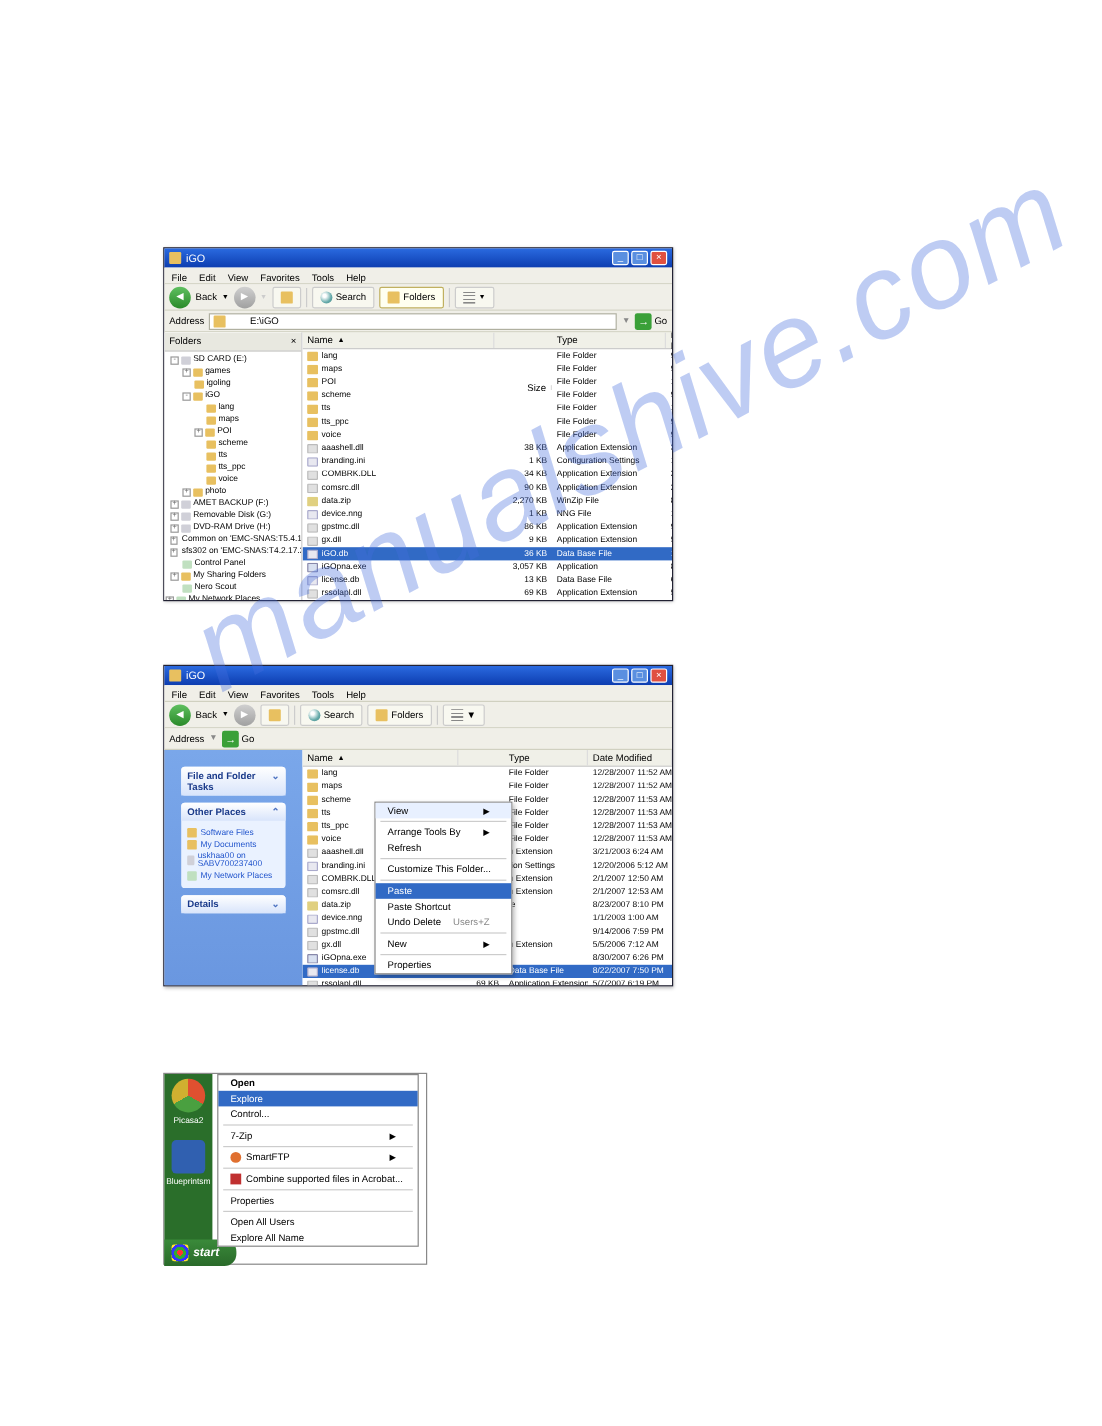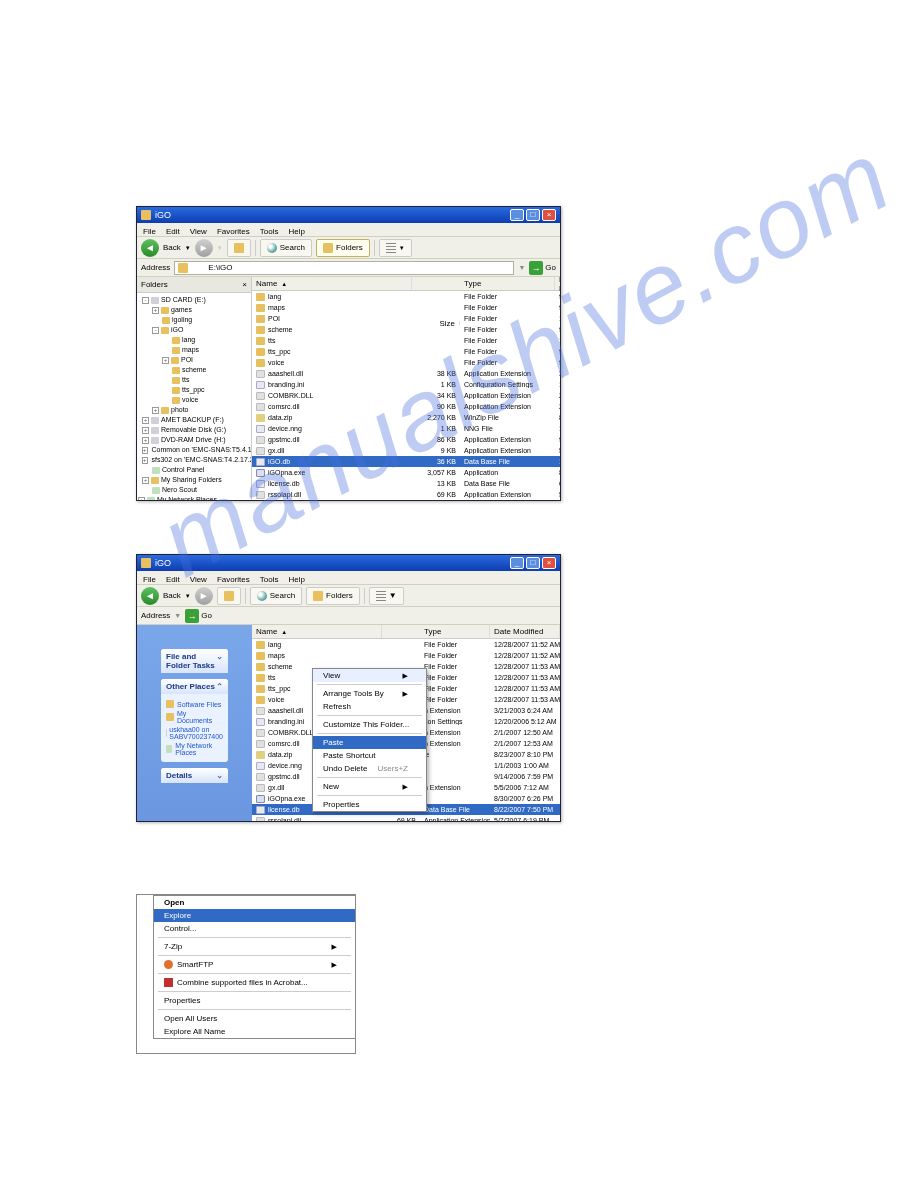--- a/index.html
+++ b/index.html
@@ -71,21 +71,21 @@
   .rc.date { flex: 1; }
   .fico { width:9px; height:8px; border-radius:1px; flex:none; }
   .fico.fold { background:#e8c060; }
   .fico.file { background:#e8e8f0; border:1px solid #aac; }
   .fico.zip { background:#e0d080; }
   .fico.exe { background:#d8e0f0; border:1px solid #88a; }
   .fico.dll { background:#e0e0e0; border:1px solid #bbb; }
 
   
   .sidepane { width: 115px; background: linear-gradient(#7aa7ea,#6a97e0);
-    padding: 24px; color: #1a3a8a; font-size: 7px; }
+    padding: 14px; color: #1a3a8a; font-size: 7px; }
   .panel { background: #eaf2ff; border-radius: 3px; margin-bottom: 6px; }
   .panel-h { background: linear-gradient(#fff,#d8e4fb); color: #1a3a8a; font-weight: bold;
     padding: 3px 5px; border-radius: 3px 3px 0 0; display:flex;
     justify-content:space-between; font-size:8px; }
   .panel-b { padding: 4px 5px; }
   .pitem { display:flex; align-items:center; gap:3px; color:#2255cc; margin:2px 0; }
   .pitem-ico { width:8px; height:8px; background:#e8c060; border-radius:1px; }
   .chev{font-size:8px;color:#4a70c0;}
 
   
@@ -748,21 +748,37 @@
               <span class="arrow">▶</span>
         </div>
         <div class="ctxsep"></div>
         <div class="ctxitem">Properties</div>
       </div>
     </div>
   </div>
 </div>
 
 <div class="win3" style="left:135px; top:893px; height:160px; border:1px solid #888;">
-  <div class="ctxmenu" style="position:relative; float:left; width:203px; top:0; left:16px; box-shadow:none;text-align:center;">
+  <div style="width:40px; height:160px; background:#2a6e2a; float:left; position:relative;">
+    <div style="text-align:center;color:#fff;font-size:7px;">
+      <span class="deskicon pic"></span>
+      <div>Picasa2</div>
+    </div>
+    <div style="text-align:center;color:#fff;font-size:7px;margin-top:12px;">
+      <span class="deskicon bp"></span>
+      <div>Blueprintsm</div>
+    </div>
+    <div style="position:absolute;bottom:0;left:0;">
+      <div class="startbar">
+        <span style="width:14px;height:14px;background:radial-gradient(circle,#f33 25%,#3a3 25% 50%,#33f 50% 75%,#fd3 75%);border-radius:2px;margin-right:4px;"></span>
+        <span>start</span>
+      </div>
+    </div>
+  </div>
+  <div class="ctxmenu" style="position:relative; float:left; width:168px; top:0; left:4px; box-shadow:none;text-align:center;">
     <div class="ctxitem" style="font-weight:bold">Open</div>
     <div class="ctxitem sel">Explore</div>
     <div class="ctxitem">Control...</div>
     <div class="ctxsep"></div>
     <div class="ctxitem">
       <span>7-Zip</span>
           <span class="arrow">▶</span>
     </div>
     <div class="ctxsep"></div>
     <div class="ctxitem">

